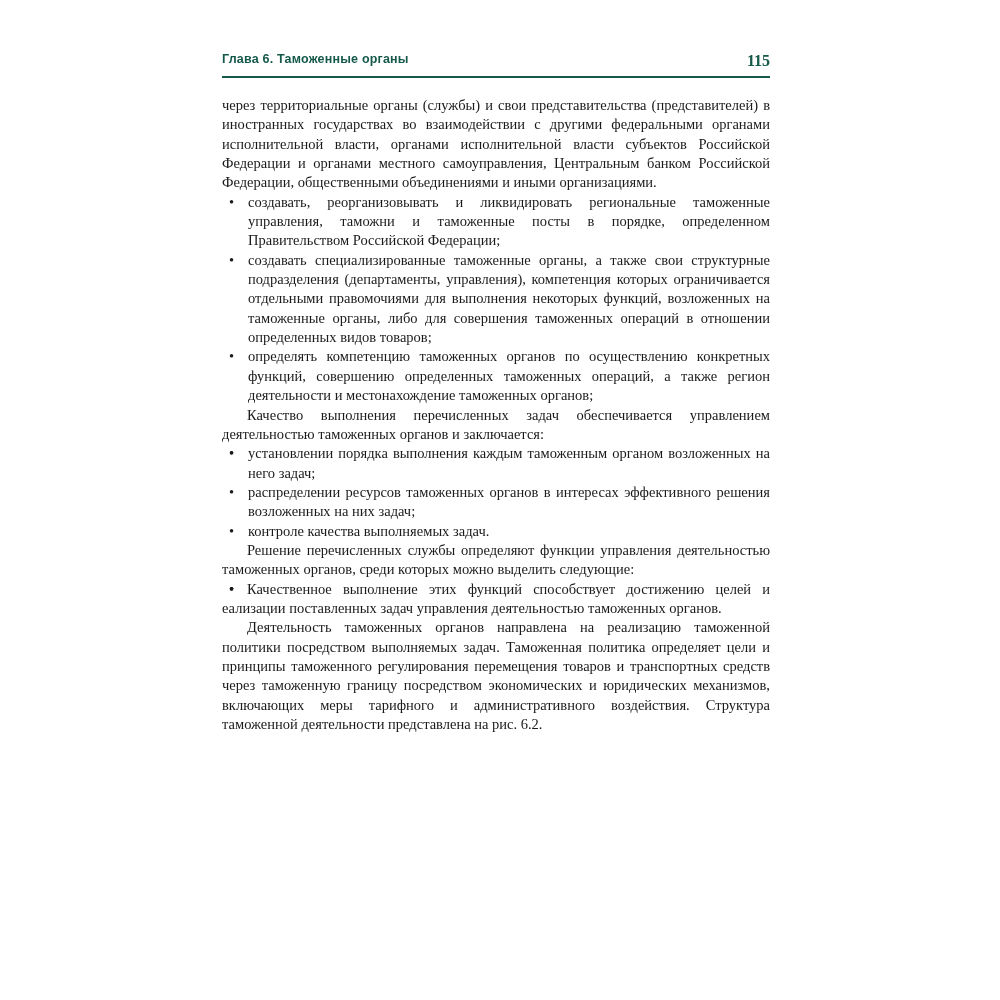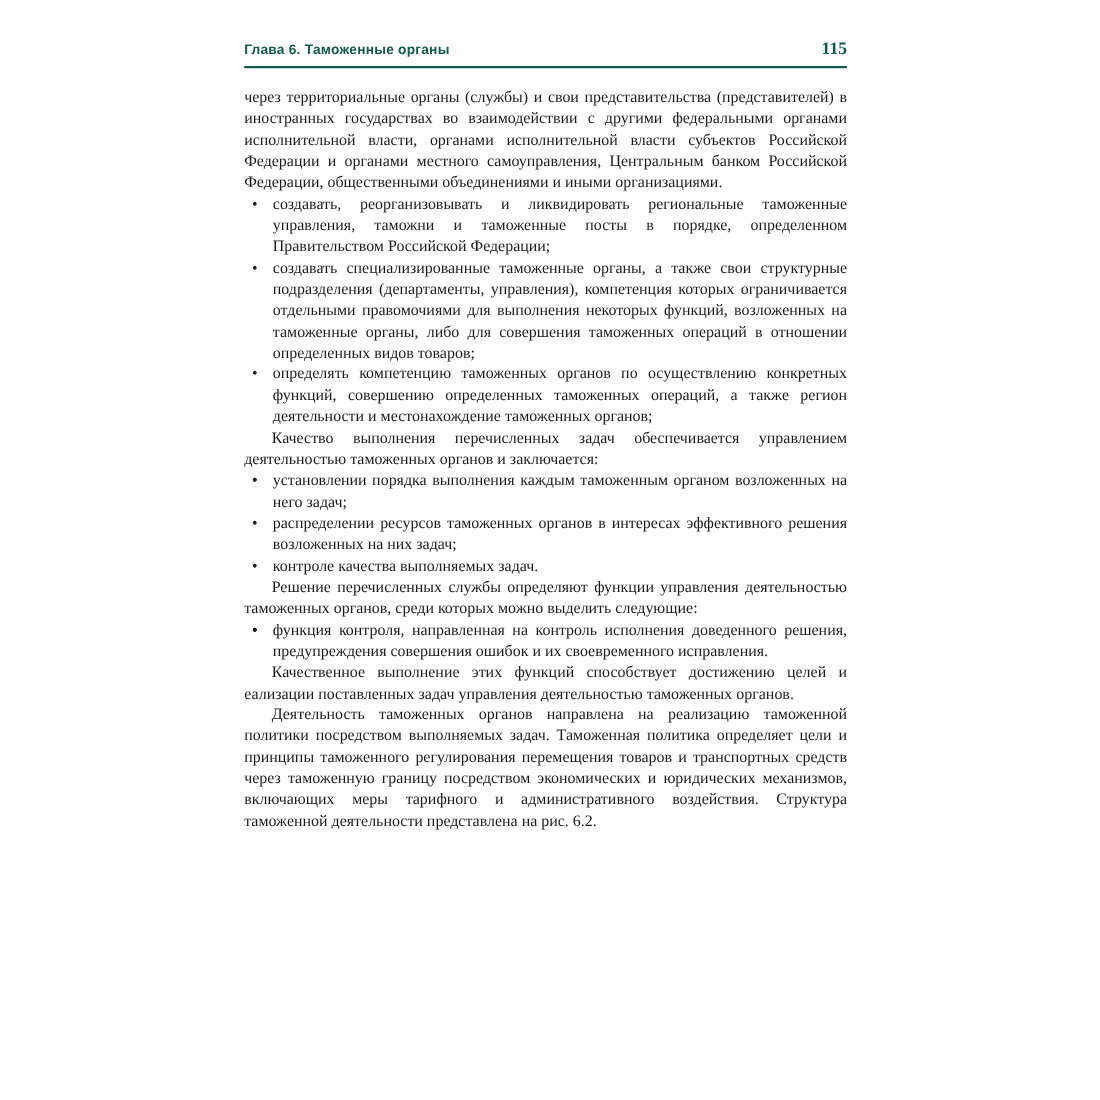--- a/index.html
+++ b/index.html
@@ -18,22 +18,22 @@
   }
   .content-col {
     position: absolute;
     left: 222px;
     top: 0;
     width: 548px;
   }
   .header-row {
     display: flex;
     justify-content: space-between;
-    align-items: center;
-    padding-top: 36px;
+    align-items: flex-start;
+    padding-top: 52px;
     color: var(--accent, #15594a);
   }
   .chapter-title {
     font-family: "Liberation Sans", "DejaVu Sans", sans-serif;
     font-size: 12.5px;
     font-weight: bold;
     letter-spacing: 0.2px;
   }
   .page-number {
     font-size: 16px;
@@ -85,18 +85,18 @@
         <div class="bullet"><span class="marker">•</span><span>создавать специализированные таможенные органы, а также свои структурные подразделения (департаменты, управления), компетенция которых ограничивается отдельными правомочиями для выполнения некоторых функций, возложенных на таможенные органы, либо для совершения таможенных операций в отношении определенных видов товаров;</span></div>
         <div class="bullet"><span class="marker">•</span><span>определять компетенцию таможенных органов по осуществлению конкретных функций, совершению определенных таможенных операций, а также регион деятельности и местонахождение таможенных органов;</span></div>
         <p class="para indent">Качество выполнения перечисленных задач обеспечивается управлением деятельностью таможенных органов и заключается:</p>
         <div class="bullet"><span class="marker">•</span></div>
         <div class="bullet"><span class="marker">•</span><span>установлении порядка выполнения каждым таможенным органом возложенных на него задач;</span></div>
         <div class="bullet"><span class="marker">•</span><span>распределении ресурсов таможенных органов в интересах эффективного решения возложенных на них задач;</span></div>
         <div class="bullet"><span class="marker">•</span><span>контроле качества выполняемых задач.</span></div>
         <p class="para indent">Решение перечисленных службы определяют функции управления деятельностью таможенных органов, среди которых можно выделить следующие:</p>
         <div class="bullet"><span class="marker">•</span></div>
         <div class="bullet"><span class="marker">•</span></div>
-        <div class="bullet"><span class="marker">•</span><span>функция контроля, направленная на контроль исполнения доведенного решения, предупреждения совершения ошибок и их своевременного исправления.</span></div>
+        <div class="bullet"><span class="marker">•</span></div>
         <p class="para indent">Качественное выполнение этих функций способствует достижению целей и еализации поставленных задач управления деятельностью таможенных органов.</p>
         <p class="para indent">Деятельность таможенных органов направлена на реализацию таможенной политики посредством выполняемых задач. Таможенная политика определяет цели и принципы таможенного регулирования перемещения товаров и транспортных средств через таможенную границу посредством экономических и юридических механизмов, включающих меры тарифного и административного воздействия. Структура таможенной деятельности представлена на рис. 6.2.</p>
       </div>
   </div>
 </div>
 
 </body></html>

